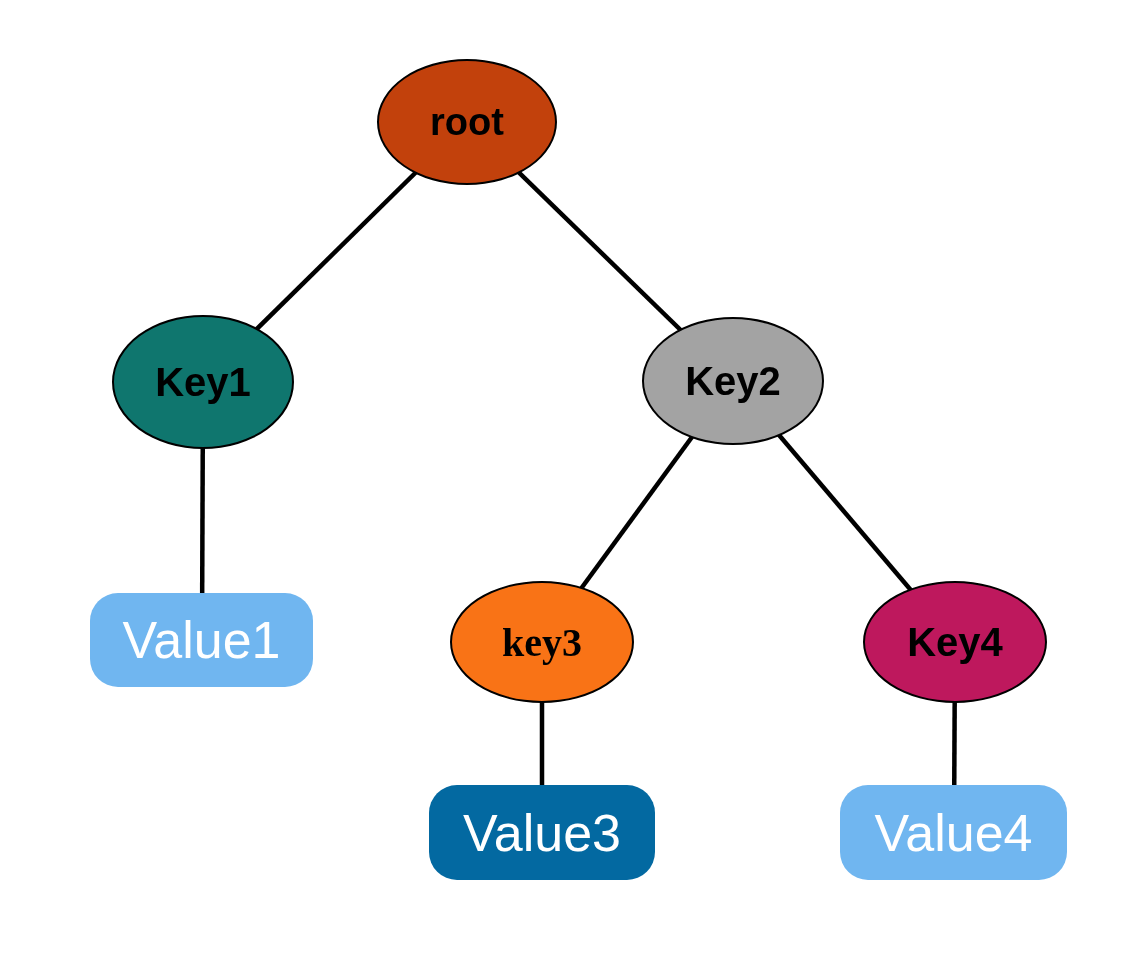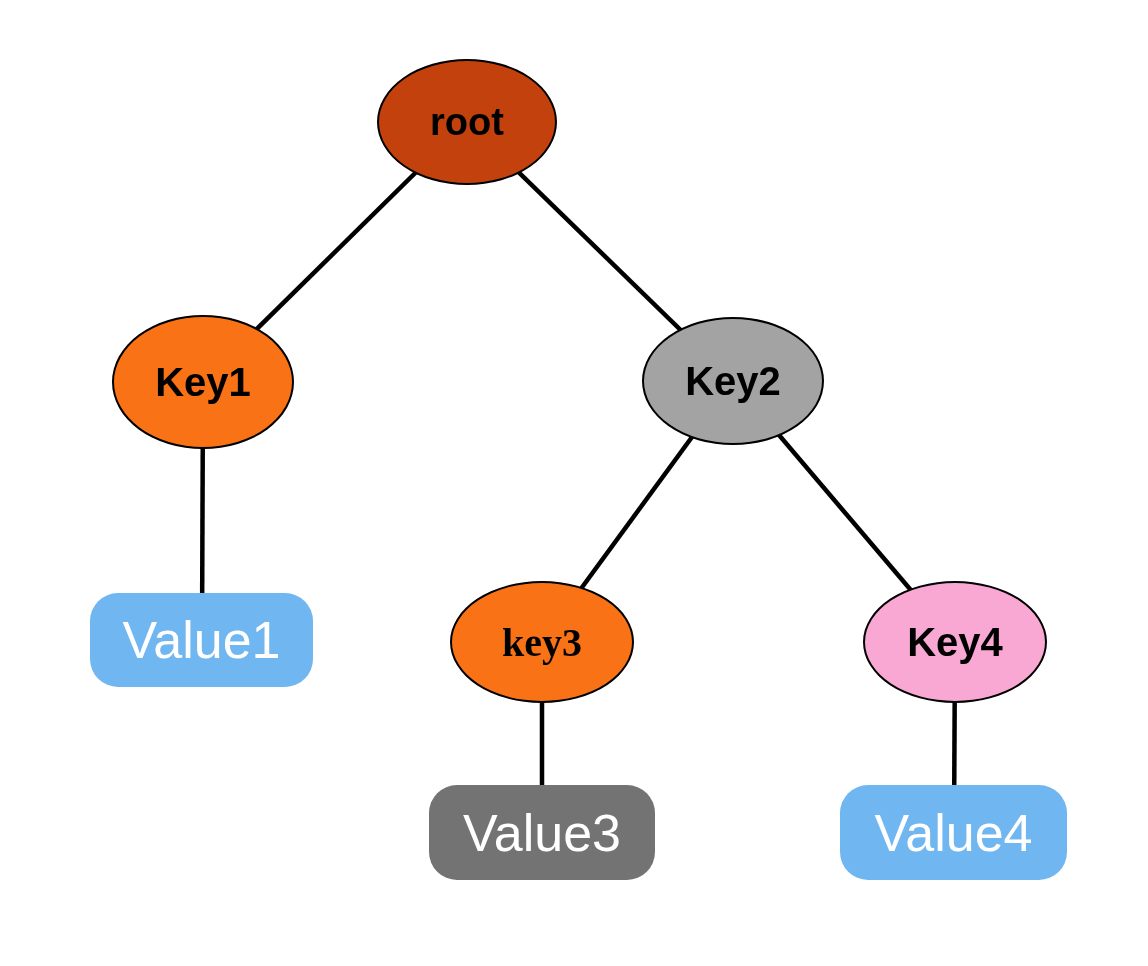--- a/index.html
+++ b/index.html
@@ -74,41 +74,41 @@
     <line x1="733" y1="381" x2="542" y2="642" style="stroke: rgb(0, 0, 0);"></line>
     <line x1="733" y1="381" x2="955" y2="642" style="stroke: rgb(0, 0, 0);"></line>
     <line x1="542" y1="642" x2="542" y2="832" style="stroke: rgb(0, 0, 0);"></line>
     <line x1="955" y1="642" x2="954" y2="832" style="stroke: rgb(0, 0, 0);"></line>
   </svg>
 
   <div id="node-root" class="node ellipse root-ellipse" style="background: #c2410c; border-color: rgb(0, 0, 0); color: rgb(0, 0, 0);">
     <span>root</span>
   </div>
 
-  <div id="node-key1" class="node ellipse" style="background: #f97316; border-color: rgb(0, 0, 0); color: rgb(0, 0, 0);">
+  <div id="node-key1" class="node ellipse" style="background: #0f766e; border-color: rgb(0, 0, 0); color: rgb(0, 0, 0);">
     <span>Key1</span>
   </div>
 
   <div id="node-key2" class="node ellipse" style="background: #a3a3a3; border-color: rgb(0, 0, 0); color: rgb(0, 0, 0);">
     <span>Key2</span>
   </div>
 
   <div id="node-key3" class="node ellipse" style="background: #f97316; border-color: rgb(0, 0, 0); color: rgb(0, 0, 0); font-family: Liberation Serif, serif;">
     <span>key3</span>
   </div>
 
-  <div id="node-key4" class="node ellipse" style="background: #f9a8d4; border-color: rgb(0, 0, 0); color: rgb(0, 0, 0);">
+  <div id="node-key4" class="node ellipse" style="background: #be185d; border-color: rgb(0, 0, 0); color: rgb(0, 0, 0);">
     <span>Key4</span>
   </div>
 
   <div id="node-value1" class="node value-box" style="background: rgb(112, 182, 240); color: rgb(255, 255, 255);">
     <span>Value1</span>
   </div>
 
-  <div id="node-value3" class="node value-box" style="background: #737373; color: rgb(255, 255, 255);">
+  <div id="node-value3" class="node value-box" style="background: #0369a1; color: rgb(255, 255, 255);">
     <span>Value3</span>
   </div>
 
   <div id="node-value4" class="node value-box" style="background: rgb(112, 182, 240); color: rgb(255, 255, 255);">
     <span>Value4</span>
   </div>
 
 </div>
 
 </body></html>

